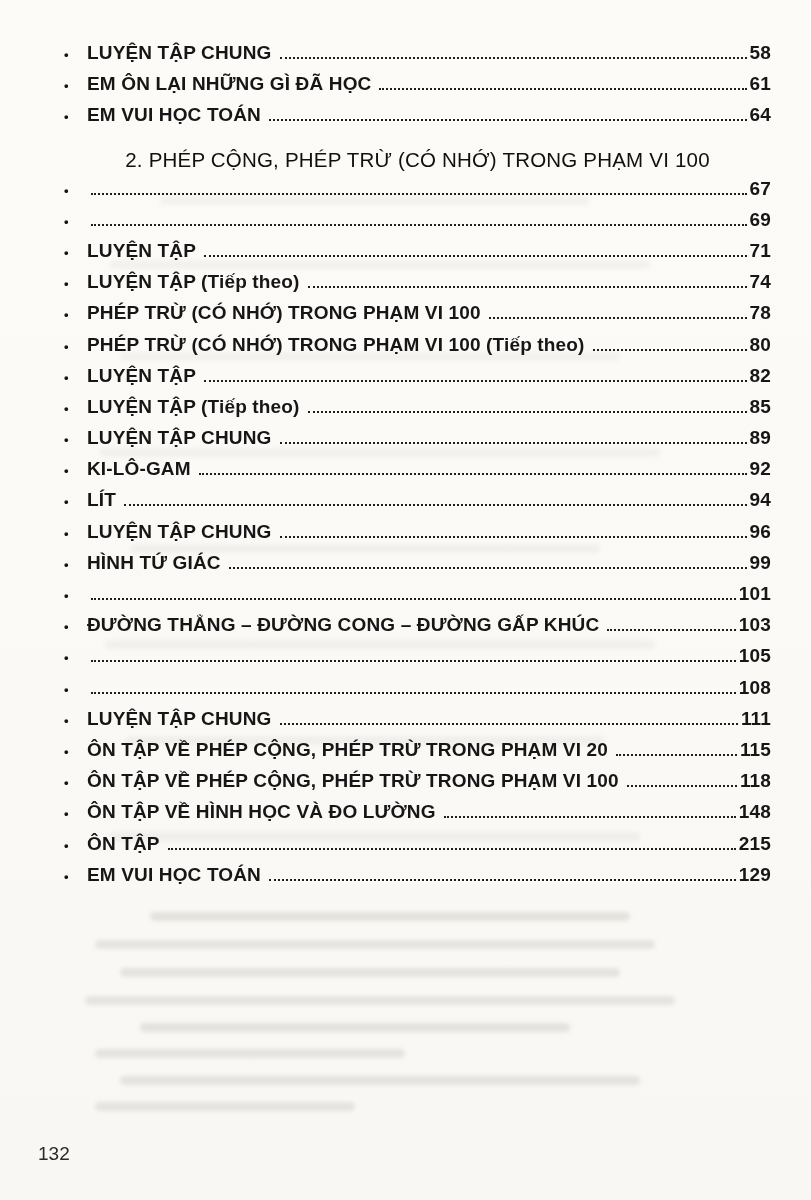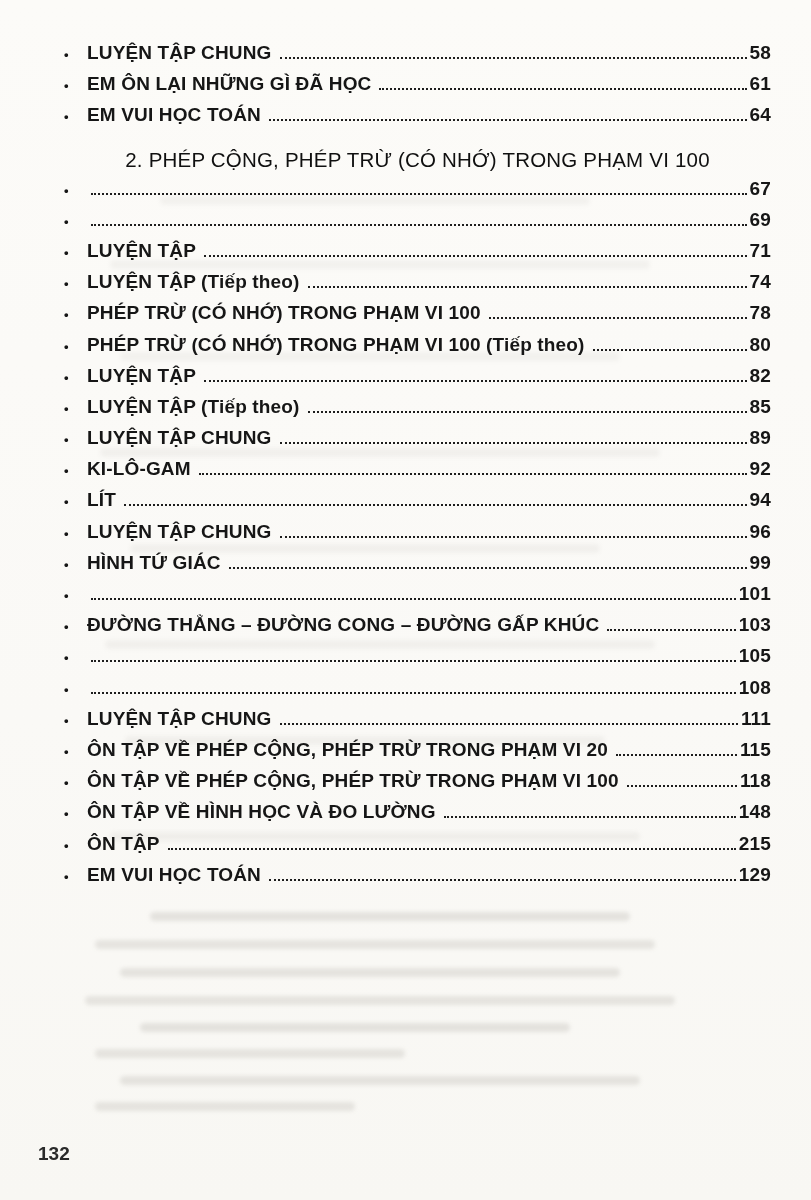--- a/index.html
+++ b/index.html
@@ -26,21 +26,21 @@
     margin:0 3px 4px 4px;
   }
   .pg { flex:0 0 auto; text-align:center; }
   .heading {
     margin-top:6px; height:36px;
     display:flex; align-items:center; justify-content:center;
     font-size:20.5px; font-weight:normal; letter-spacing:.2px; color:#101010;
   }
   .footer {
     position:absolute; left:38px; top:1143px;
-    font-size:19px; color:#2a2a2a; font-weight:700;
+    font-size:19px; color:#2a2a2a; font-weight:400;
   }
   .bleed { position:absolute; top:0; left:0; width:811px; height:1200px; pointer-events:none; }
   .bleed div {
     position:absolute; height:9px;
     background:#a8a49d; border-radius:5px;
     filter:blur(2px);
   }
 </style>
 </head>
 <body>

